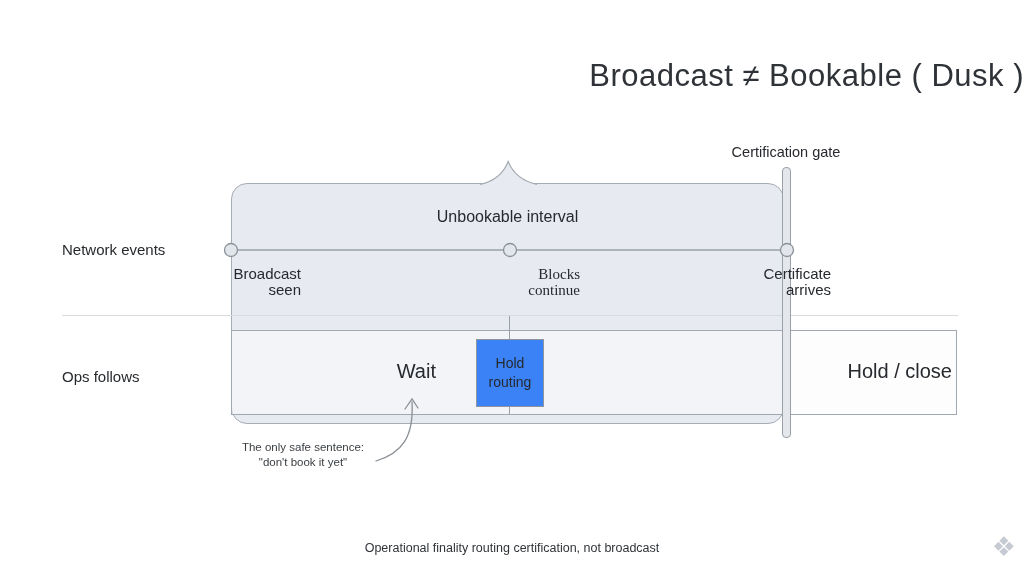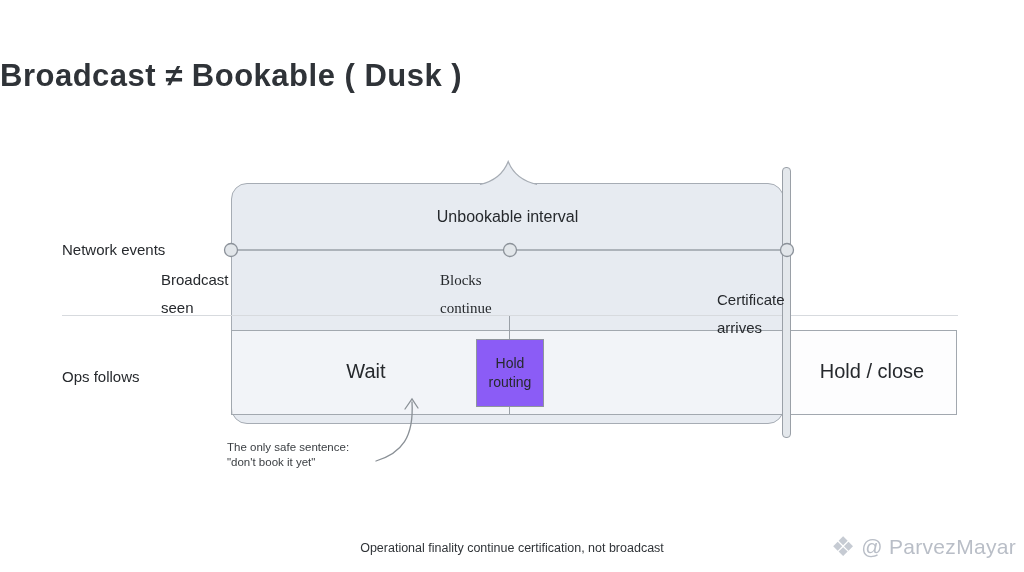--- a/index.html
+++ b/index.html
@@ -17,22 +17,22 @@
     --watermark:#b9bec7;
     --watermark-logo:#c6cbd3;
   }
   html,body{margin:0;padding:0;background:#ffffff;}
   .canvas{
     position:relative;width:1024px;height:572px;background:#ffffff;overflow:hidden;
     font-family:"Liberation Sans",sans-serif;color:var(--text-dark);
   }
   .abs{position:absolute;}
   .page-title{
-    left:0;top:58px;width:1024px;text-align:left;
-    font-size:31px;font-weight:700;letter-spacing:0.5px;color:#2f3338;
+    left:0;top:58px;width:1024px;text-align:right;
+    font-size:31px;font-weight:400;letter-spacing:0.5px;color:#2f3338;
   }
   .gate-label{
     left:706px;top:144px;width:160px;text-align:center;
     font-size:14.5px;color:var(--text-dark);z-index:7;
   }
   .band{
     left:231px;top:183px;width:553px;height:241px;
     background:var(--band-fill);border:1px solid var(--band-border);
     border-radius:16px;box-sizing:border-box;z-index:1;
   }
@@ -49,72 +49,73 @@
   }
   .ops-rect{
     left:231px;top:330px;width:726px;height:85px;
     background:var(--ops-fill);border:1px solid var(--ops-border);
     box-sizing:border-box;z-index:2;
   }
   .connector{
     left:509px;top:316px;width:1px;height:98px;background:var(--line);z-index:3;
   }
   .hold-box{
-    left:476px;top:339px;width:68px;height:68px;background:#8b5cf6;
+    left:476px;top:339px;width:68px;height:68px;background:#3b82f6;
     border:1px solid #8f959c;box-sizing:border-box;z-index:4;
     display:flex;align-items:center;justify-content:center;
   }
   .hold-box .hold-text{
     font-size:14px;line-height:19px;text-align:center;white-space:pre-line;color:var(--text-dark);
   }
   .gate-bar{
     left:782px;top:167px;width:9px;height:271px;
     background:var(--gate-fill);border:1px solid var(--line);
     border-radius:4px;box-sizing:border-box;z-index:5;
   }
   .overlay-svg{left:0;top:0;width:1024px;height:572px;z-index:6;pointer-events:none;}
   .overlay-svg .timeline-line{stroke:var(--line);stroke-width:1.5;}
   .overlay-svg .node-dot{fill:var(--node-fill);stroke:var(--node-border);stroke-width:1.3;}
   .overlay-svg .arrow-path{fill:none;stroke:#8a9096;stroke-width:1.3;stroke-linecap:round;}
   .row-label{font-size:15px;color:var(--text-dark);z-index:7;}
   .row-label.network{left:62px;top:241px;}
   .row-label.ops{left:62px;top:368px;}
   .node-label{
-    width:140px;text-align:left;font-size:15px;line-height:28px;
+    width:140px;text-align:right;font-size:15px;line-height:16px;
     white-space:pre-line;color:var(--text-dark);z-index:7;top:266px;
   }
   .node-label.n0{left:161px;}
   .node-label.n1{left:440px;font-family:Liberation Serif, serif;}
-  .node-label.n2{left:717px;margin-top:20px;}
+  .node-label.n2{left:691px;}
   .posture-label{
-    top:360px;text-align:center;font-size:20px;color:var(--text-dark);z-index:7;
+    top:360px;text-align:right;font-size:20px;color:var(--text-dark);z-index:7;
   }
   .posture-label.wait{left:296px;width:140px;}
   .posture-label.book{left:792px;width:160px;}
   .annotation{
-    left:227px;top:440px;width:152px;
+    left:227px;top:440px;width:152px;text-align:center;
     font-size:11.5px;line-height:15px;white-space:pre-line;color:var(--text-mid);z-index:7;
   }
   .footer-note{
     left:0;top:541px;width:1024px;text-align:center;
     font-size:12.5px;color:#303438;z-index:7;
   }
   .watermark{
     right:8px;top:532px;display:flex;align-items:center;gap:6px;z-index:7;
   }
   .watermark .logo{font-size:27px;line-height:30px;color:var(--watermark-logo);}
   .watermark .handle{font-size:21px;color:var(--watermark);letter-spacing:0.3px;}
 </style>
 </head>
 <body>
 
 <div class="canvas">
 
   <div class="abs page-title">Broadcast ≠ Bookable ( Dusk )</div>
 
+  <div class="abs gate-label">Certification gate</div>
 
   <div class="abs band"></div>
 
   <svg class="abs band-bump" viewBox="0 0 60 26" xmlns="http://www.w3.org/2000/svg">
     <path class="bump-fill" d="M1,26 L1,24.5 C14,21.5 24,15 29.2,1.5 C34.5,15 44.5,21.5 58,24.5 L58,26 Z"></path>
     <path class="bump-stroke" d="M1,24.5 C14,21.5 24,15 29.2,1.5 C34.5,15 44.5,21.5 58,24.5"></path>
   </svg>
 
   <div class="abs interval-label">Unbookable interval</div>
 
@@ -149,20 +150,19 @@
 continue</div>
   <div class="abs node-label n2">Certificate
 arrives</div>
 
   <div class="abs posture-label wait">Wait</div>
   <div class="abs posture-label book">Hold / close</div>
 
   <div class="abs annotation">The only safe sentence:
 "don't book it yet"</div>
 
-  <div class="abs footer-note">Operational finality continue certification, not broadcast</div>
+  <div class="abs footer-note">Operational finality routing certification, not broadcast</div>
 
   <div class="abs watermark">
     <span class="logo">❖</span>
-    <span class="handle">@ ParvezMayar</span>
   </div>
 
 </div>
 
 </body></html>

